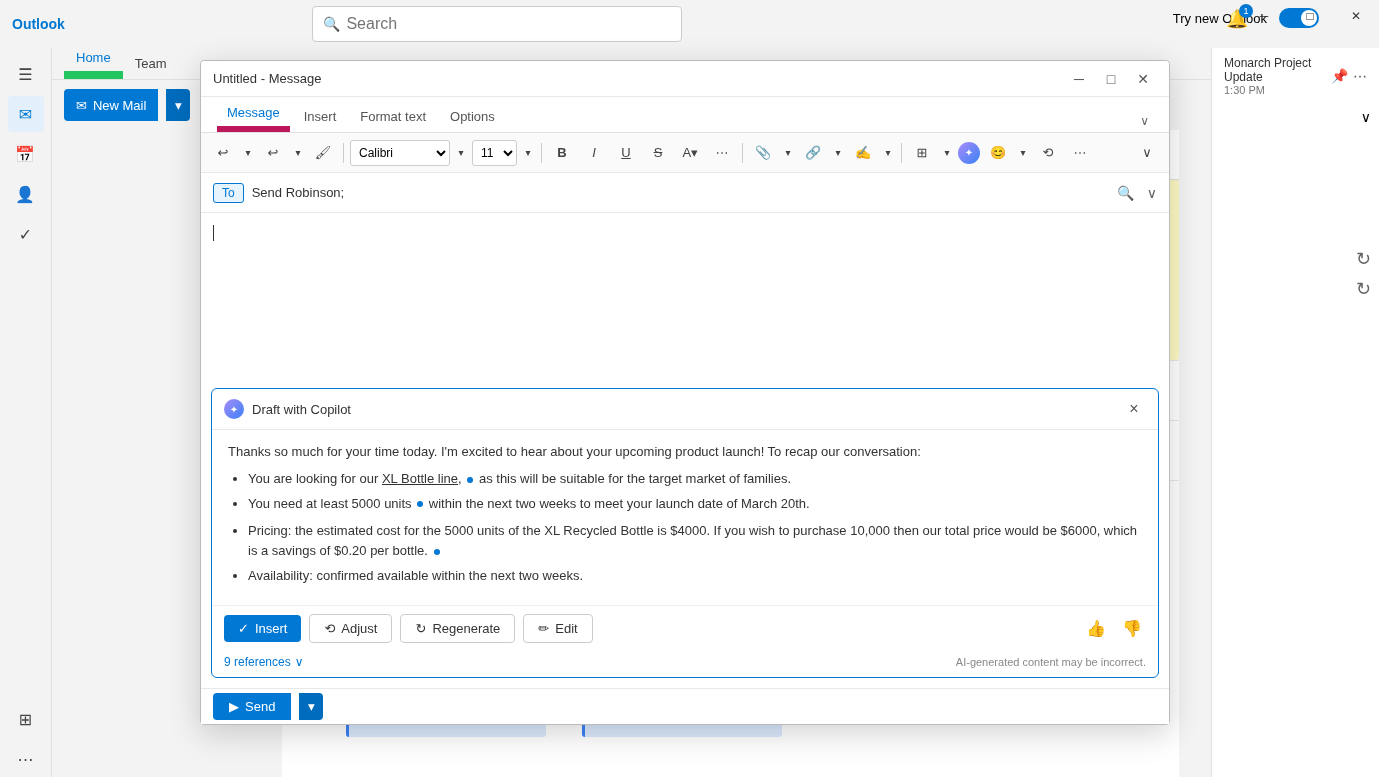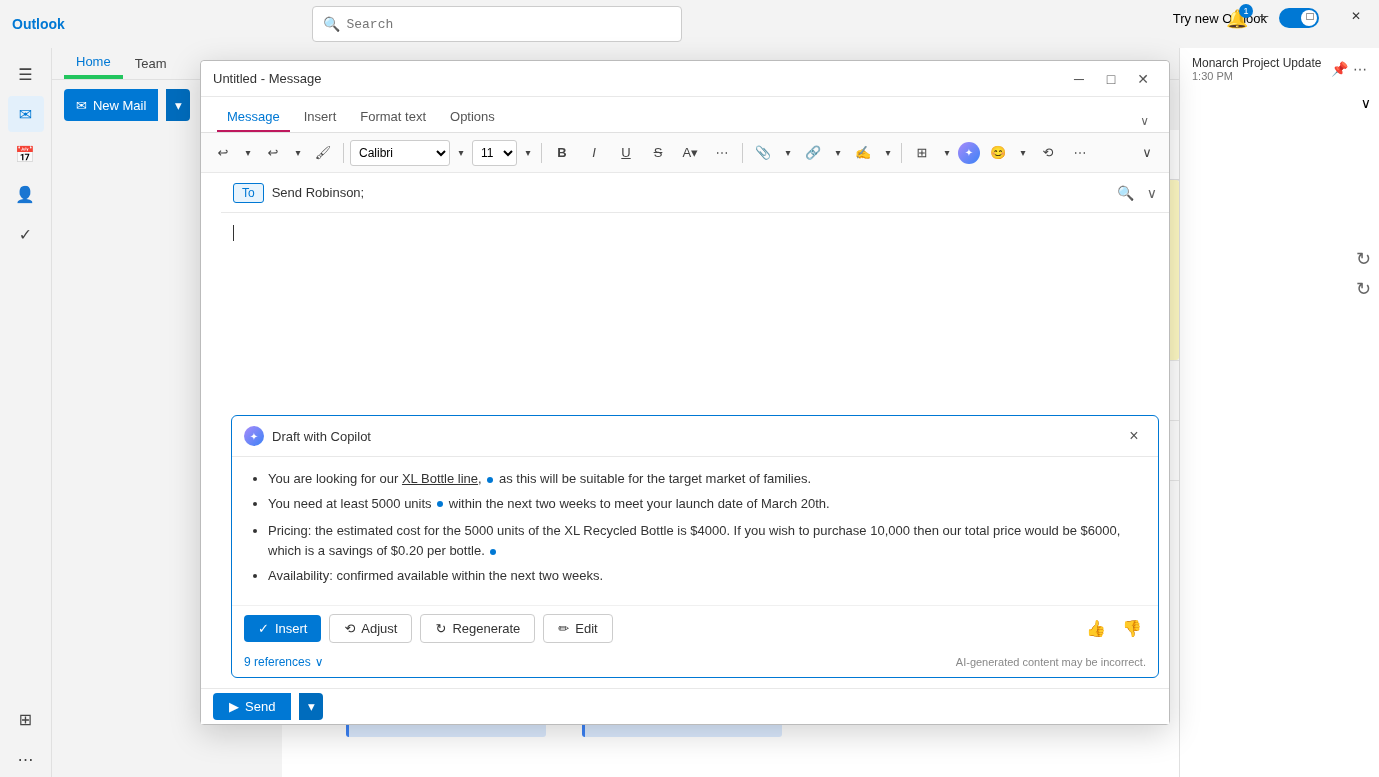--- a/index.html
+++ b/index.html
@@ -132,21 +132,21 @@
     }
     .sidebar-icon.active { background: #e3f0fb; color: #0078d4; }
     .ribbon-tab {
       padding: 6px 12px;
       font-size: 13px;
       cursor: pointer;
       border-bottom: 2px solid transparent;
       color: #444;
     }
     .ribbon-tab.active {
-      border-bottom: 4px solid #22c55e;
+      border-bottom: 8px solid #22c55e;
       color: #0078d4;
       font-weight: 500;
     }
     .new-mail-btn {
       position: absolute;
       top: 88px;
       left: 64px;
       height: 32px;
       background: #0078d4;
       color: #fff;
@@ -255,21 +255,21 @@
       gap: 4px;
     }
     .compose-tab {
       padding: 6px 10px;
       font-size: 13px;
       cursor: pointer;
       border-bottom: 2px solid transparent;
       color: #555;
     }
     .compose-tab.active {
-      border-bottom: 2px solid #be185d;
+      border-bottom: 6px solid #be185d;
       color: #0078d4;
       font-weight: 500;
     }
 
     
     .compose-toolbar {
       height: 40px;
       display: flex;
       align-items: center;
       padding: 0 8px;
@@ -315,21 +315,20 @@
       background: #fff;
       width: 45px;
     }
 
     
     .compose-body {
       flex: 1;
       display: flex;
       flex-direction: column;
       overflow: hidden;
-      padding-left: 20px;
     }
 
     
     .compose-to-row {
       height: 40px;
       display: flex;
       align-items: center;
       padding: 0 12px;
       border-bottom: 1px solid #e8e8e8;
       gap: 8px;
@@ -522,21 +521,21 @@
 </head>
 <body>
 
 <div class="outlook-bg">
 
   <div class="top-bar">
     <span class="outlook-logo">Outlook</span>
 
     <div class="search-bar" style="position:absolute; left:312px; top:6px;">
       <span style="color:#666; font-size:14px;">🔍</span>
-      <input type="text" style="border: none; outline: none; font-size: 13px; width: 100%; color: rgb(85, 85, 85); font-family: Liberation Mono, monospace;" placeholder="Search">
+      <input type="text" style="border: none; outline: none; font-size: 16px; width: 100%; color: rgb(85, 85, 85);" placeholder="Search">
     </div>
 
     <div class="top-right">
       <span style="font-size:13px;">Try new Outlook</span>
       <div class="toggle-switch"></div>
     </div>
 
     <div style="position:absolute; right:130px; top:8px; display:flex; gap:12px;">
       <div style="font-size:18px; cursor:pointer; position:relative;">
         🔔
@@ -643,21 +642,21 @@
 
       <div style="position:absolute; bottom:40px; left:240px; width:200px; height:50px; background:#dbeafe; border-left:3px solid #3b82f6; border-radius:3px; padding:2px 4px; overflow:hidden; display:flex; align-items:center;">
         <span style="font-size:11px; color:#1d4ed8;">Samantha Cantrell</span>
         <span style="margin-left:auto; font-size:14px; color:#555;">↻</span>
       </div>
 
       <div style="position:absolute; top:0; right:0; width:250px; height:180px; background:#fef9c3; border-radius:3px;"></div>
     </div>
   </div>
 
-  <div style="position:absolute; top:48px; right:0; width:200px; bottom:0; background:#fff; border-left:1px solid #e0e0e0;">
+  <div style="position:absolute; top:48px; right:0; width:168px; bottom:0; background:#fff; border-left:1px solid #e0e0e0;">
     <div style="padding:8px 12px; display:flex; align-items:center; justify-content:space-between;">
       <div>
         <div style="font-size:12px; font-weight:500; color:#333;">Monarch Project Update</div>
         <div style="font-size:11px; color:#777;">1:30 PM</div>
       </div>
       <div style="display:flex; gap:4px;">
         <button style="background:none; border:none; cursor:pointer; font-size:14px; color:#555;">📌</button>
         <button style="background:none; border:none; cursor:pointer; font-size:14px; color:#555;">⋯</button>
       </div>
     </div>
@@ -763,20 +762,21 @@
 
         <div class="copilot-header">
           <div class="copilot-title">
             <div class="copilot-icon">✦</div>
             <span>Draft with Copilot</span>
           </div>
           <button class="copilot-close">×</button>
         </div>
 
         <div class="copilot-content">
+          <p>Thanks so much for your time today. I'm excited to hear about your upcoming product launch! To recap our conversation:</p>
           <ul>
             <li>
               You are looking for our <span class="underline-link">XL Bottle line</span>, <span class="ref-dot"></span> as this will be suitable for the target market of families.
             </li>
             <li>
               You need at least 5000 units <span class="ref-dot"></span> within the next two weeks to meet your launch date of March 20th.
             </li>
           </ul>
           <ul>
             <li>

